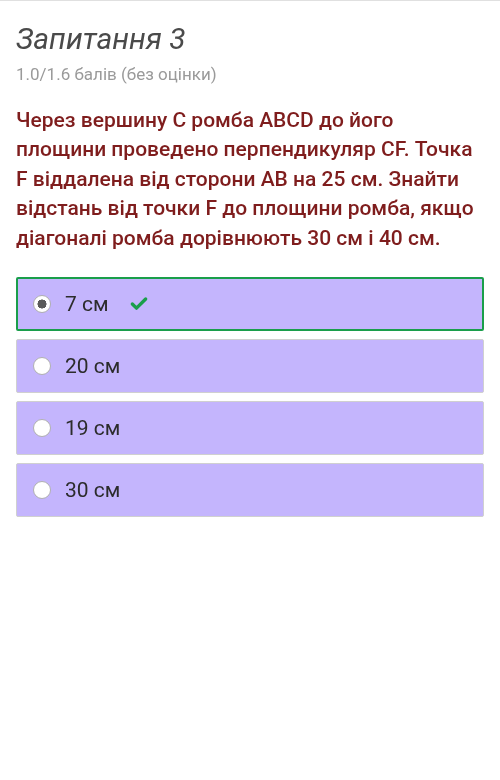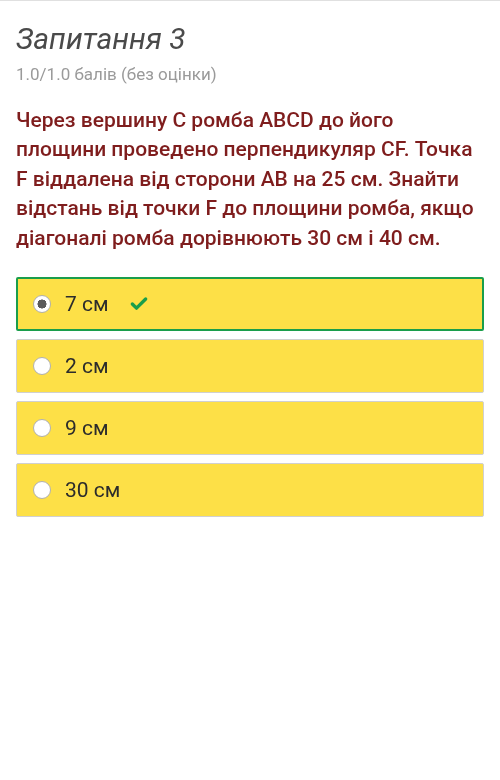--- a/index.html
+++ b/index.html
@@ -39,21 +39,21 @@
       gap: 8px;
     }
     .option {
       border: 1px solid #d0d0d0;
       border-radius: 2px;
       padding: 14px 16px;
       display: flex;
       align-items: center;
       gap: 14px;
       cursor: pointer;
-      background: #fde047;
+      background: #c4b5fd;
     }
     .option.selected {
       border: 2px solid #1a9e4b;
       padding: 13px 15px;
     }
     .radio {
       width: 18px;
       height: 18px;
       border-radius: 50%;
       border: 1px solid #b0b0b0;
@@ -85,44 +85,44 @@
       margin: -20px -16px 20px -16px;
     }
   </style>
 </head>
 <body>
 
 <div class="top-border"></div>
 
 <h1 class="question-title">Запитання 3</h1>
 
-<div class="points-label">1.0/1.0 балів (без оцінки)</div>
+<div class="points-label">1.0/1.6 балів (без оцінки)</div>
 
 <div class="question-text">Через вершину С ромба АВСD до його площини проведено перпендикуляр СF. Точка F віддалена від сторони АВ на 25 см. Знайти відстань від точки F до площини ромба, якщо діагоналі ромба дорівнюють 30 см і 40 см.</div>
 
 <div class="options">
 
   <div class="option selected">
     <span class="radio filled"></span>
     <span class="option-label">7 см</span>
     <span class="check-icon">
       <svg viewBox="0 0 24 24" fill="none" stroke="currentColor" stroke-width="4" stroke-linecap="round" stroke-linejoin="round">
         <polyline points="4 12 9 17 20 6"></polyline>
       </svg>
     </span>
   </div>
 
   <div class="option">
     <span class="radio"></span>
-    <span class="option-label">2 см</span>
+    <span class="option-label">20 см</span>
   </div>
 
   <div class="option">
     <span class="radio"></span>
-    <span class="option-label">9 см</span>
+    <span class="option-label">19 см</span>
   </div>
 
   <div class="option">
     <span class="radio"></span>
     <span class="option-label">30 см</span>
   </div>
 
 </div>
 
 </body></html>

